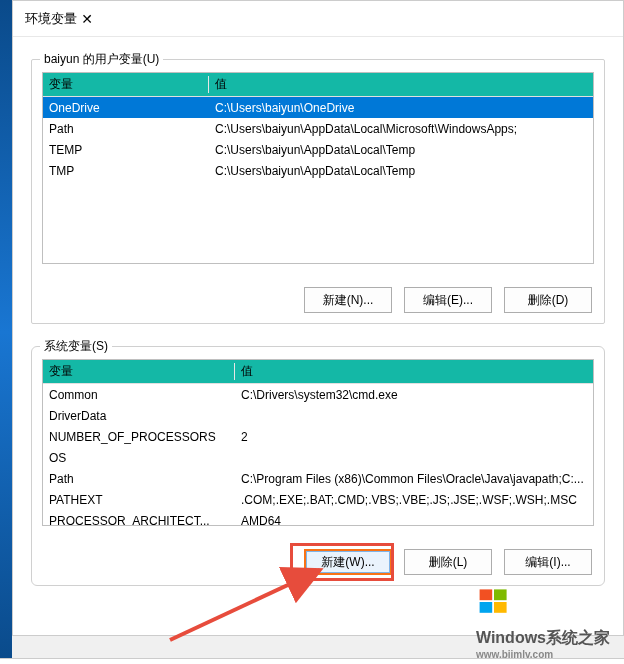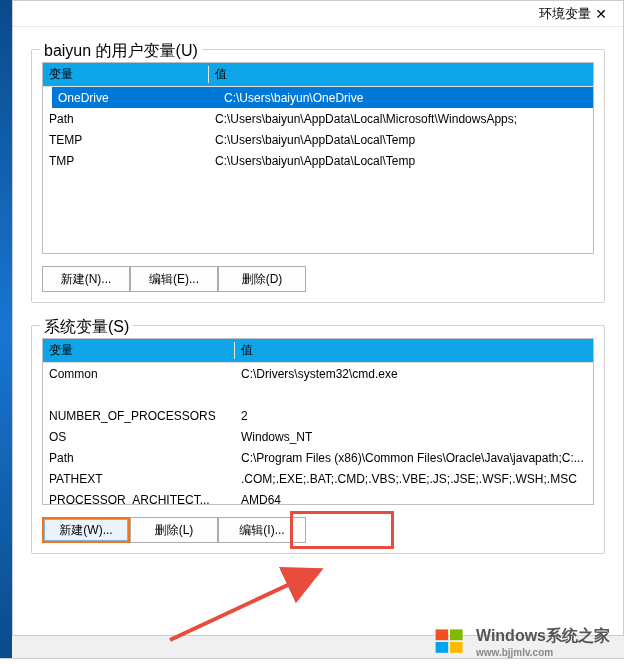--- a/index.html
+++ b/index.html
@@ -19,24 +19,24 @@
       background: linear-gradient(180deg, #0a4a8a 0%, #1976d2 50%, #0a4a8a 100%);
     }
     .dialog {
       position: absolute;
       left: 12px; top: 0; right: 0;
       height: 636px;
       background: #fff;
       border: 1px solid #ccc;
     }
     .title-bar {
-      height: 26px;
-      display: flex;
-      align-items: center;
-      justify-content: flex-end;
+      height: 36px;
+      display: flex;
+      align-items: center;
+      justify-content: flex-start;
       padding: 0 12px;
       font-size: 13px;
       border-bottom: 1px solid #e8e8e8;
     }
     .close-btn {
       width: 20px; height: 20px;
       display: flex; align-items: center; justify-content: center;
       font-size: 14px; cursor: default;
     }
     .content { padding: 8px 18px 12px 18px; }
@@ -45,62 +45,61 @@
       border-radius: 2px;
       padding: 12px 10px 10px 10px;
       margin-top: 14px;
       position: relative;
     }
     .legend {
       position: absolute;
       top: -9px; left: 8px;
       background: #fff;
       padding: 0 4px;
-      font-size: 16px;
+      font-size: 12px;
     }
     .listview {
       border: 1px solid #bfbfbf;
       background: #fff;
       overflow: hidden;
     }
     .user-lv { height: 192px; }
     .sys-lv  { height: 167px; }
     .lv-header {
       display: flex;
       height: 24px;
       align-items: center;
       border-bottom: 1px solid #e0e0e0;
-      background: #0ea5e9;
+      background: #14b8a6;
       font-size: 12px;
     }
     .col-var { width: 166px; padding-left: 6px; border-right: 1px solid #e6e6e6; }
     .col-val { flex: 1; padding-left: 6px; }
     .sys-col-var { width: 192px; padding-left: 6px; border-right: 1px solid #e6e6e6; }
     .lv-body { }
     .lv-row {
       display: flex;
       height: 21px;
       align-items: center;
       font-size: 12px;
       white-space: nowrap;
       overflow: hidden;
     }
     .lv-row.selected {
       background: #0078d7;
       color: #fff;
-      margin-left: 9px;
     }
     .cell-var { width: 166px; padding-left: 6px; overflow: hidden; text-overflow: ellipsis; }
     .cell-val { flex: 1; padding-left: 6px; overflow: hidden; text-overflow: ellipsis; }
     .sys-cell-var { width: 192px; padding-left: 6px; overflow: hidden; text-overflow: ellipsis; }
     .btn-row {
       display: flex;
-      justify-content: flex-start;
-      gap: 0;
-      margin-top: 12px;
+      justify-content: flex-end;
+      gap: 12px;
+      margin-top: 23px;
       padding-right: 2px;
     }
     .btn {
       min-width: 88px;
       height: 26px;
       border: 1px solid #adadad;
       background: #fdfdfd;
       font-size: 12px;
       display: inline-flex;
       align-items: center;
@@ -118,25 +117,25 @@
       pointer-events: none;
     }
     .arrow {
       position: absolute;
       pointer-events: none;
     }
     .watermark {
       position: absolute;
       right: 14px; bottom: 4px;
       display: flex;
-      align-items: center;
       gap: 8px;
       font-size: 14px;
       color: #444;
       font-family: "Microsoft YaHei", sans-serif;
+      flex-direction: column;
     }
     .wm-logo {
       width: 36px; height: 36px;
     }
     .wm-text .brand { font-weight: 600; color: #555; font-size: 16px; }
     .wm-text .url { font-size: 10px; color: #888; font-weight: bold; }
     .bottom-stripe {
       position: absolute;
       left: 0; right: 0; bottom: 0;
       height: 6px;
@@ -183,41 +182,41 @@
             </div>
           </div>
       </div>
       <div class="btn-row">
         <button class="btn">新建(N)...</button>
         <button class="btn">编辑(E)...</button>
         <button class="btn">删除(D)</button>
       </div>
     </div>
 
-    <div class="fieldset" style="margin-top:22px;">
+    <div class="fieldset" style="margin-top:22px;border-radius:6px;">
       <div class="legend">系统变量(S)</div>
       <div class="listview sys-lv">
         <div class="lv-header">
           <div class="sys-col-var">变量</div>
           <div class="col-val">值</div>
         </div>
         <div class="lv-body" id="sys-lv-body">
             <div class="lv-row">
               <div class="sys-cell-var">Common</div>
               <div class="cell-val">C:\Drivers\system32\cmd.exe</div>
             </div>
             <div class="lv-row">
+              <div class="sys-cell-var">DriverData</div>
             </div>
             <div class="lv-row">
               <div class="sys-cell-var">NUMBER_OF_PROCESSORS</div>
               <div class="cell-val">2</div>
             </div>
             <div class="lv-row">
               <div class="sys-cell-var">OS</div>
-              <div class="cell-val">Windows_NT</div>
             </div>
             <div class="lv-row">
               <div class="sys-cell-var">Path</div>
               <div class="cell-val">C:\Program Files (x86)\Common Files\Oracle\Java\javapath;C:...</div>
             </div>
             <div class="lv-row">
               <div class="sys-cell-var">PATHEXT</div>
               <div class="cell-val">.COM;.EXE;.BAT;.CMD;.VBS;.VBE;.JS;.JSE;.WSF;.WSH;.MSC</div>
             </div>
             <div class="lv-row">

